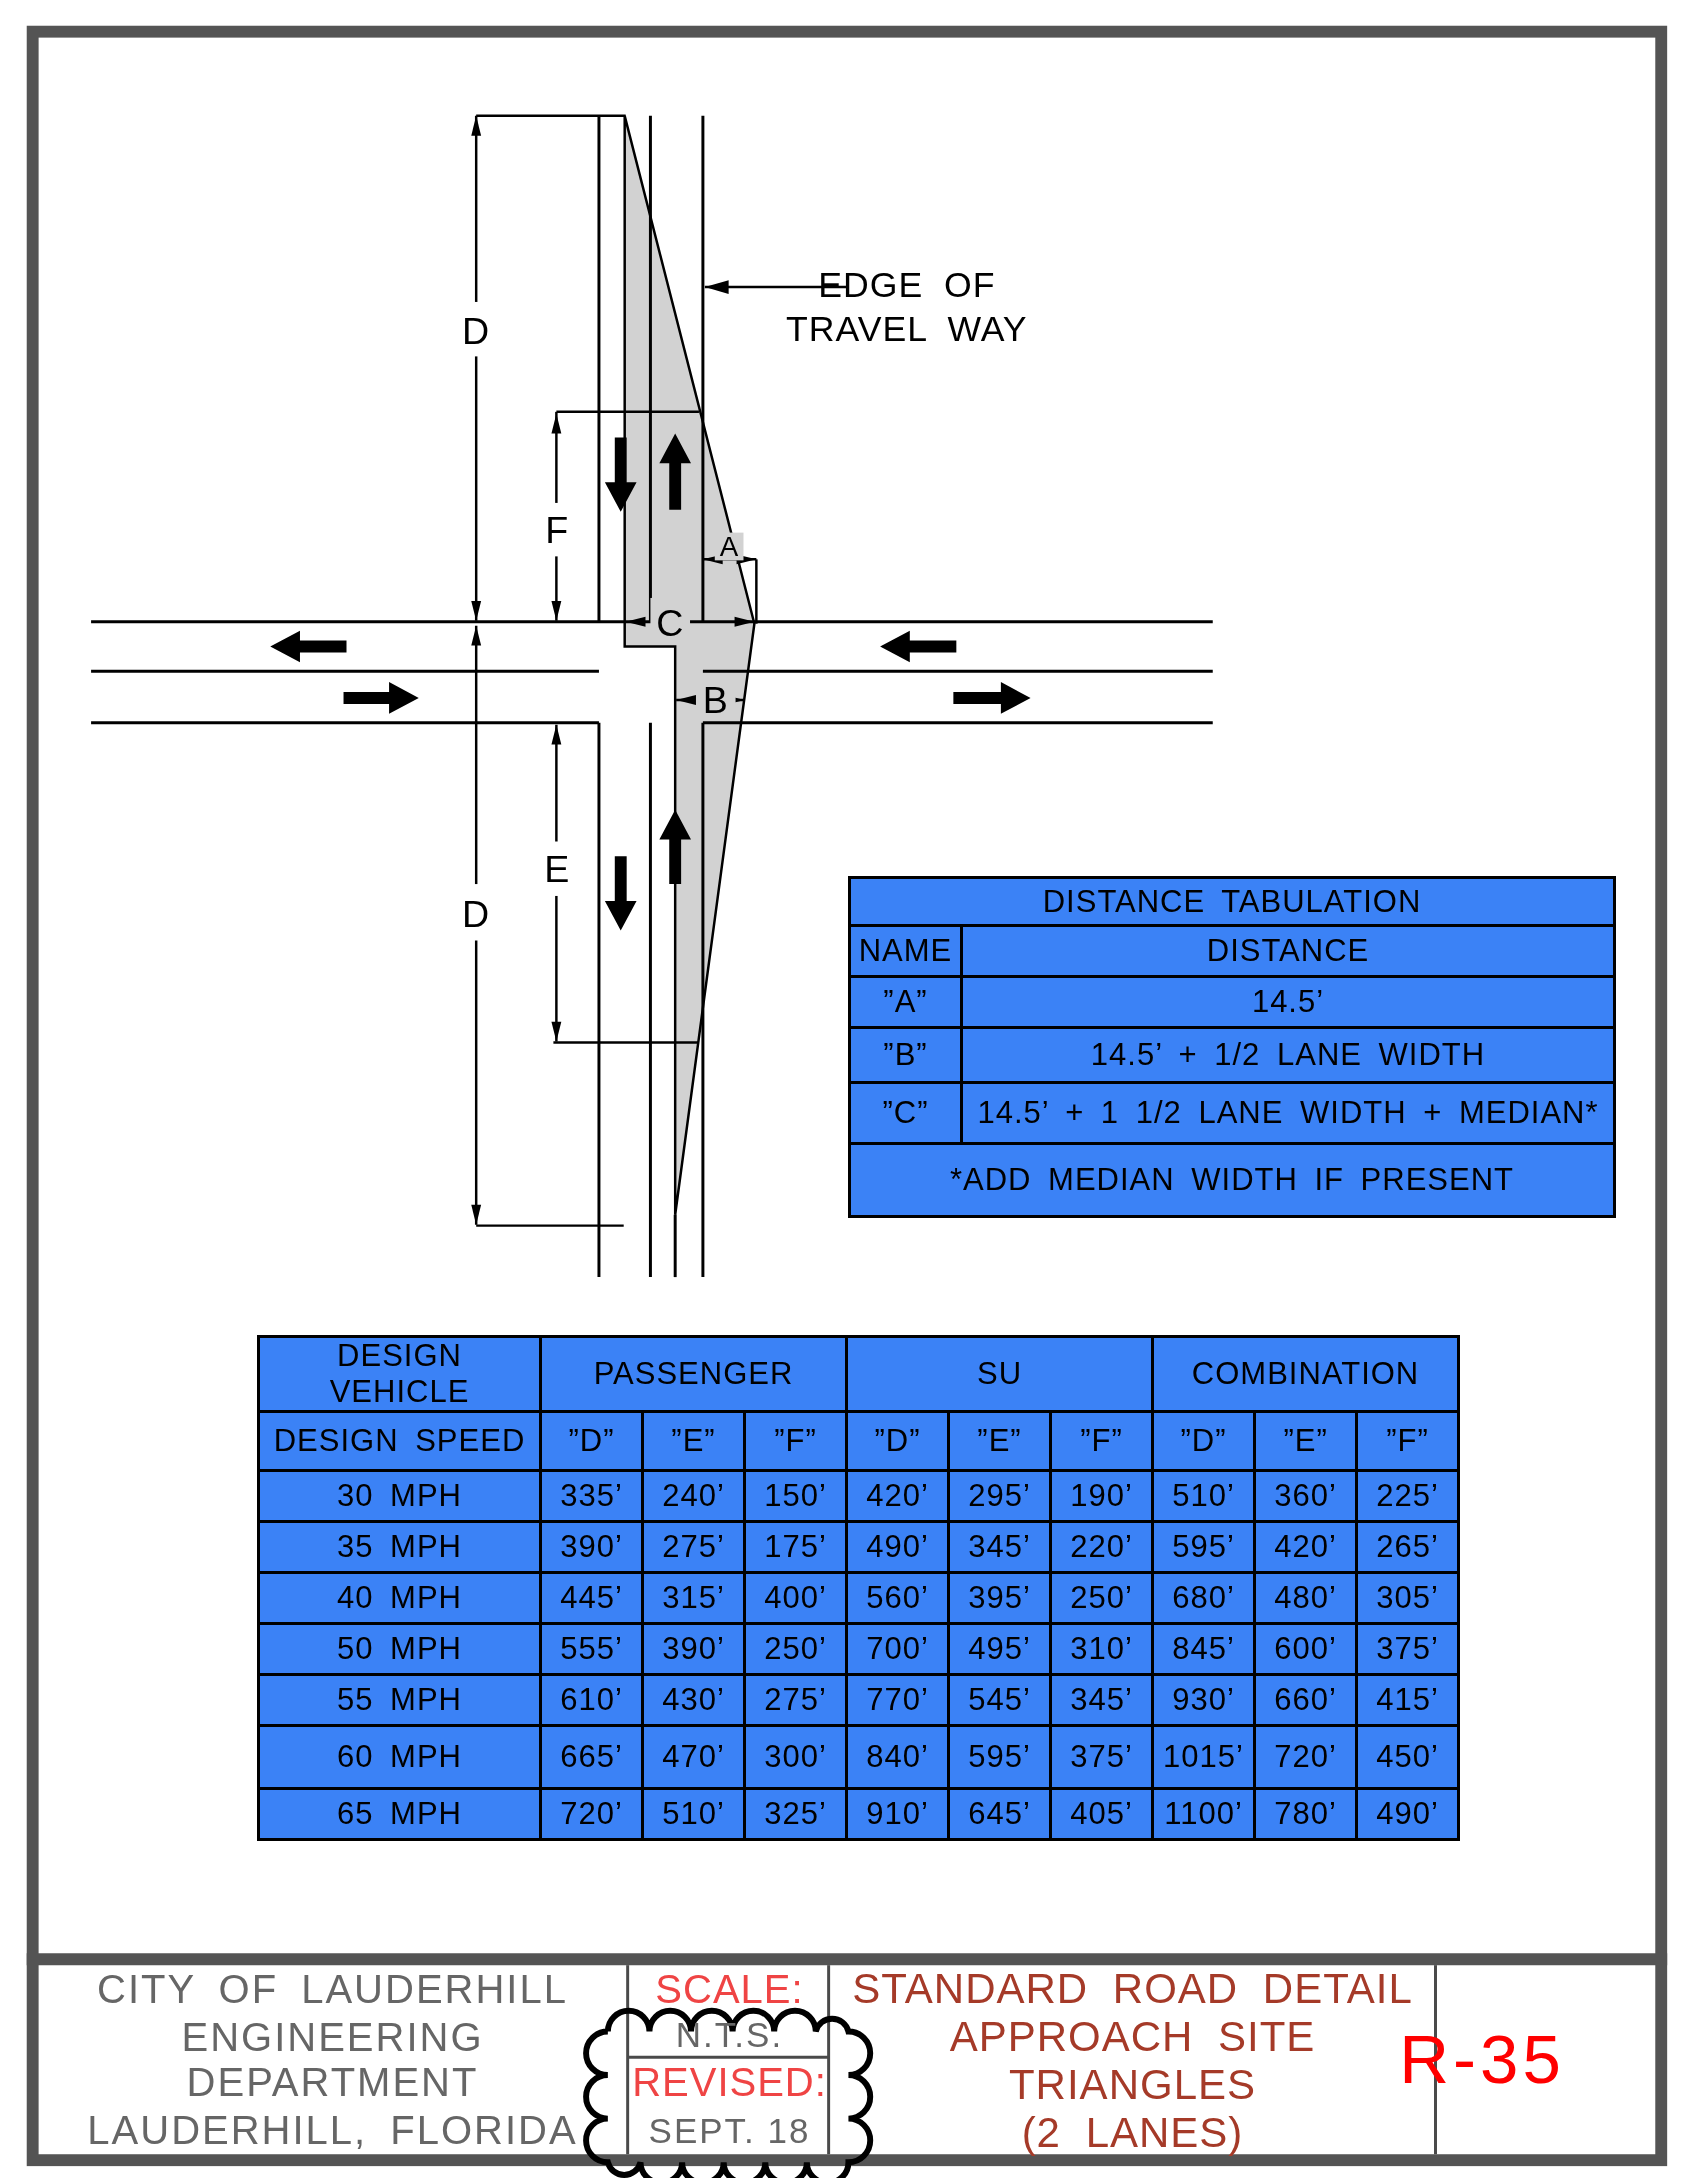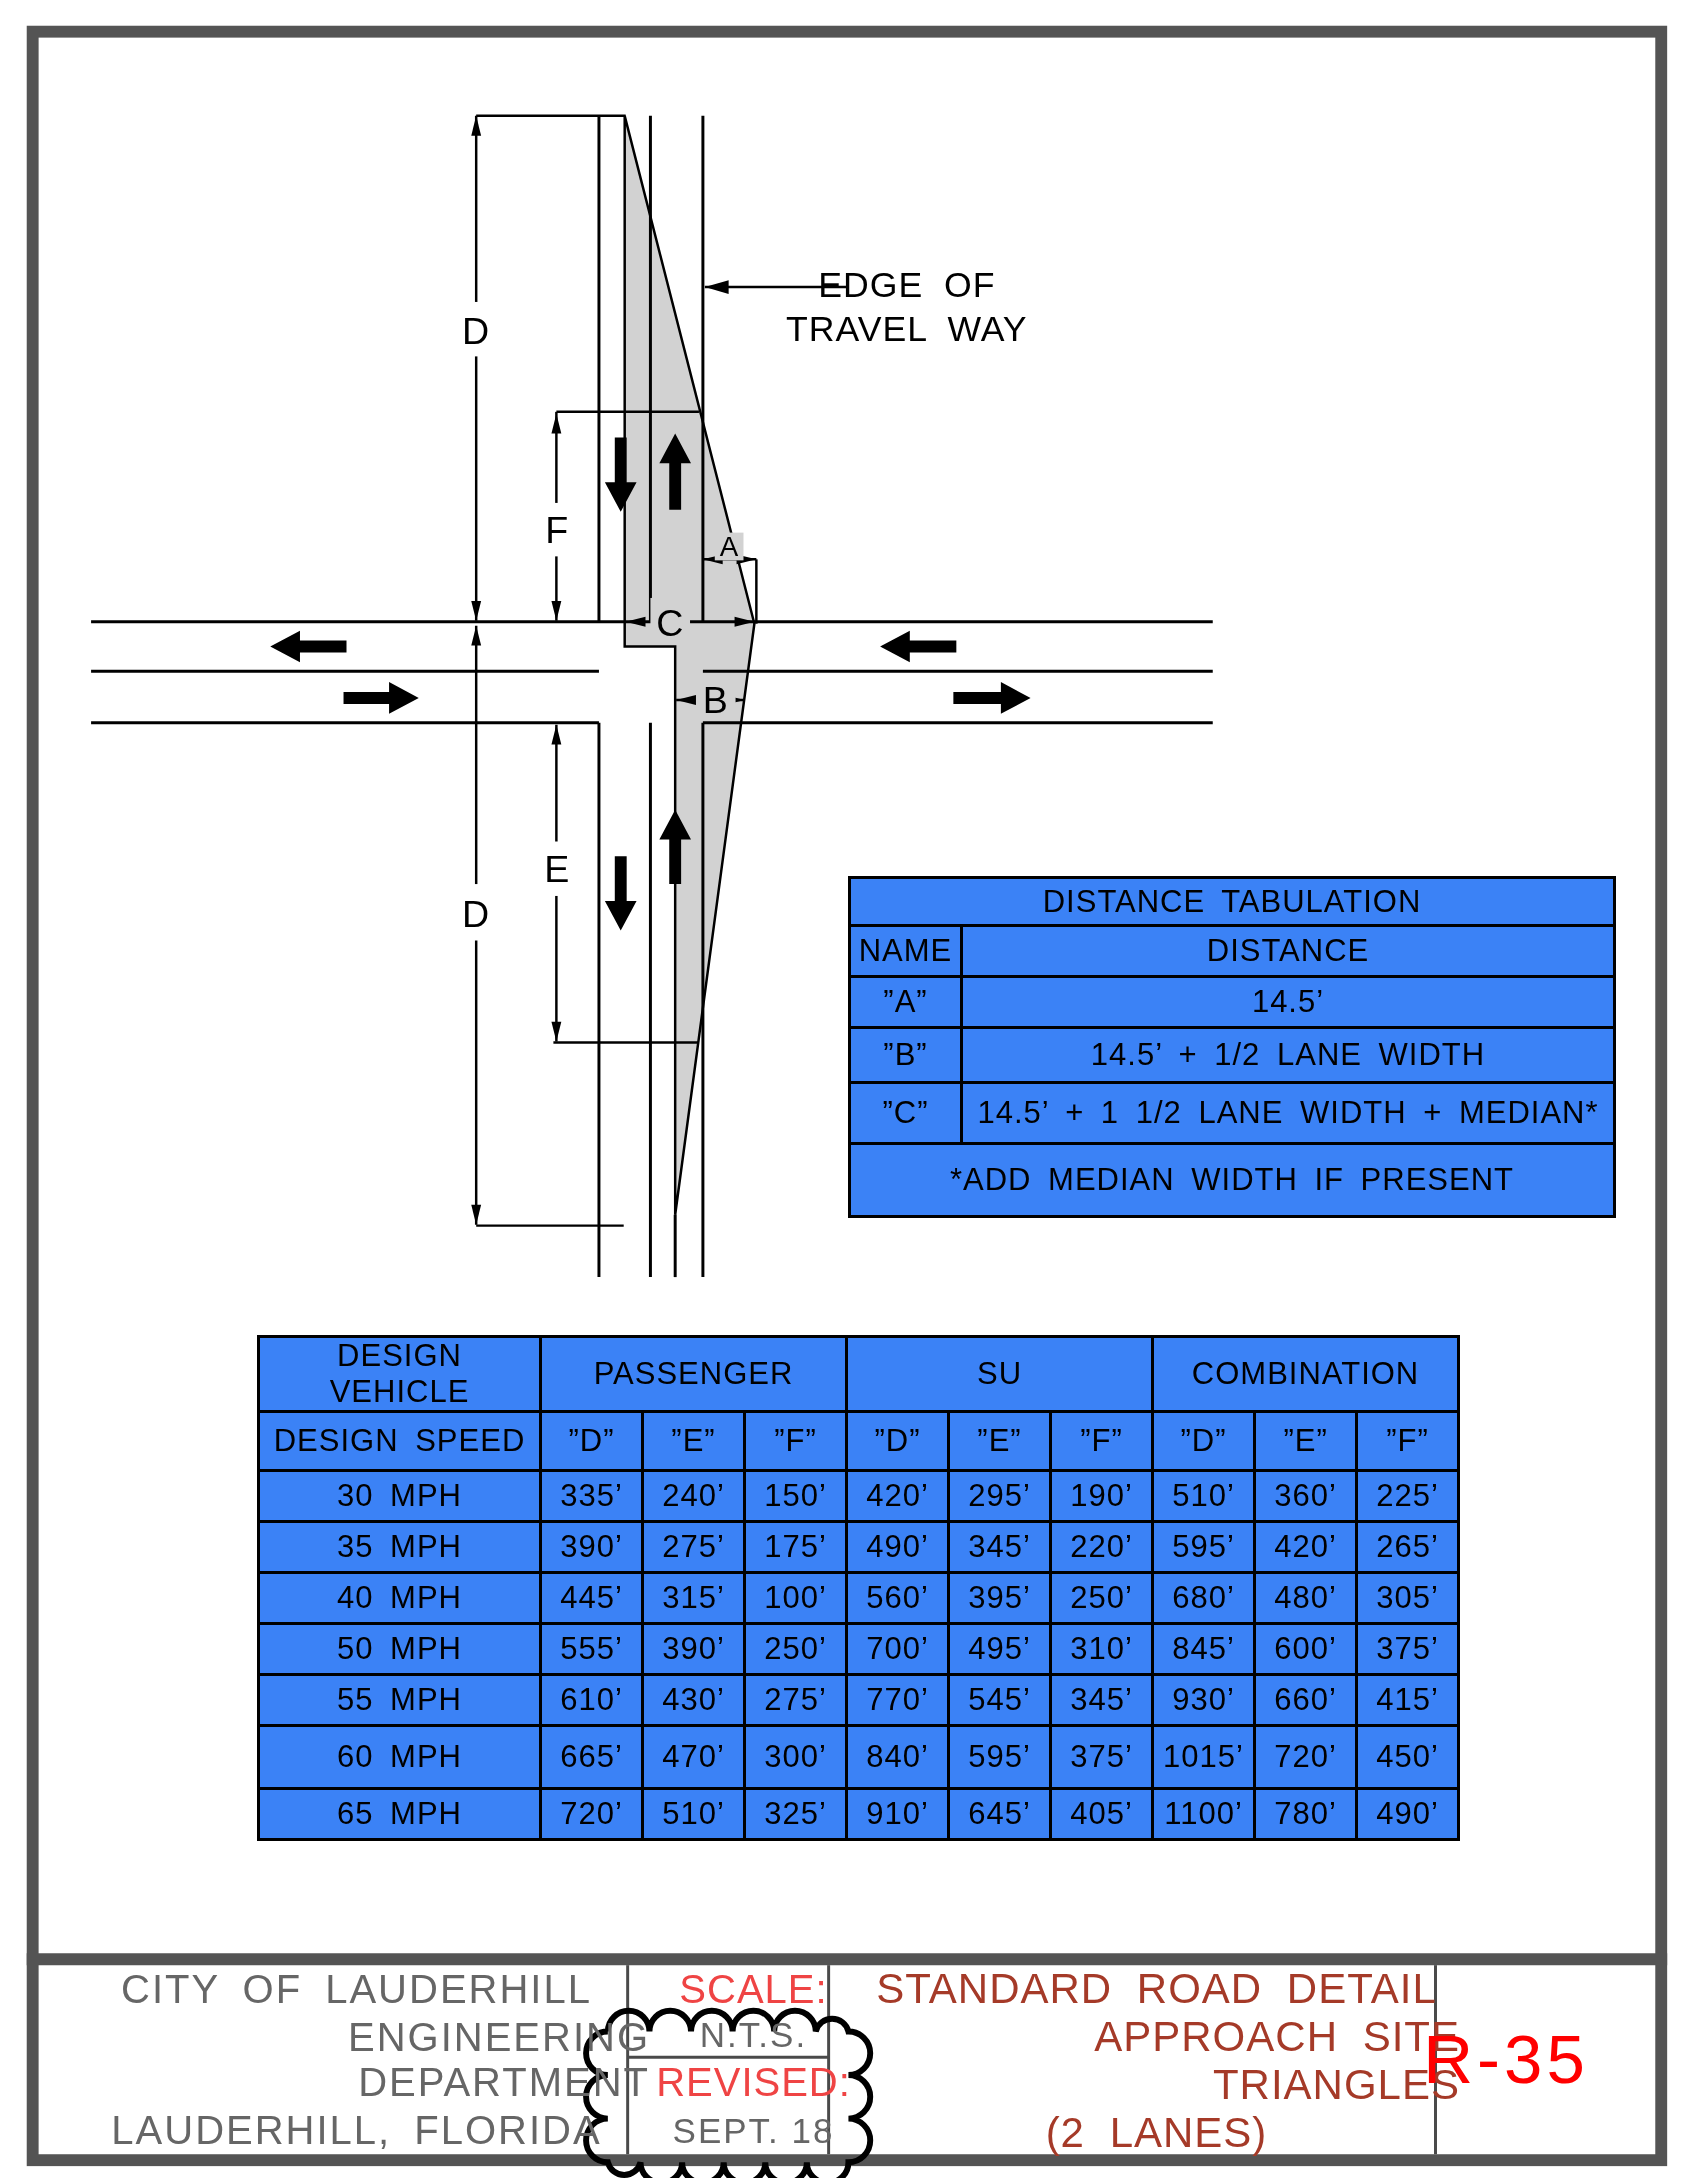--- a/index.html
+++ b/index.html
@@ -9,21 +9,21 @@
   svg text{font-family:"Liberation Sans",sans-serif;fill:#000;letter-spacing:1px;}
   .dimtext{font-size:38px;}
   .dimtext-sm{font-size:28px;}
   .edgetext{font-size:36px;word-spacing:10px;}
   table{border-collapse:collapse;position:absolute;table-layout:fixed;background:#3b82f6;}
   td,th{border:3px solid #000;text-align:center;vertical-align:middle;
         font-size:31px;font-weight:normal;letter-spacing:1px;word-spacing:7px;padding:0;}
   #dist-table{left:848px;top:876px;width:765px;}
   #speed-table{left:257px;top:1335px;width:1200px;}
   .tb-cell{position:absolute;display:flex;flex-direction:column;justify-content:space-around;
-           align-items:center;text-align:right;margin-left:24px;}
+           align-items:center;text-align:center;}
   .tb-org{left:39px;top:1965px;width:587px;height:189px;color:#666;font-size:40px;letter-spacing:2px;word-spacing:10px;}
   .tb-scale-top{left:630px;top:1965px;width:199px;height:92px;}
   .tb-scale-bot{left:630px;top:2057px;width:199px;height:97px;}
   .tb-title{left:829px;top:1965px;width:607px;height:189px;font-size:42px;letter-spacing:1px;word-spacing:12px;}
   .tb-num{left:1372px;top:1965px;width:220px;height:189px;font-size:69px;letter-spacing:4px;}
   .green{color:#ef4444;font-size:40px;letter-spacing:1px;}
   .grayt{color:#666;font-size:35px;letter-spacing:2px;}
 </style>
 </head>
 <body>
@@ -217,21 +217,21 @@
           <td>345’</td>
           <td>220’</td>
           <td>595’</td>
           <td>420’</td>
           <td>265’</td>
         </tr>
         <tr style="height: 51px;">
           <td>40 MPH</td>
           <td>445’</td>
           <td>315’</td>
-          <td>100’</td>
+          <td>400’</td>
           <td>560’</td>
           <td>395’</td>
           <td>250’</td>
           <td>680’</td>
           <td>480’</td>
           <td>305’</td>
         </tr>
         <tr style="height: 51px;">
           <td>50 MPH</td>
           <td>555’</td>

